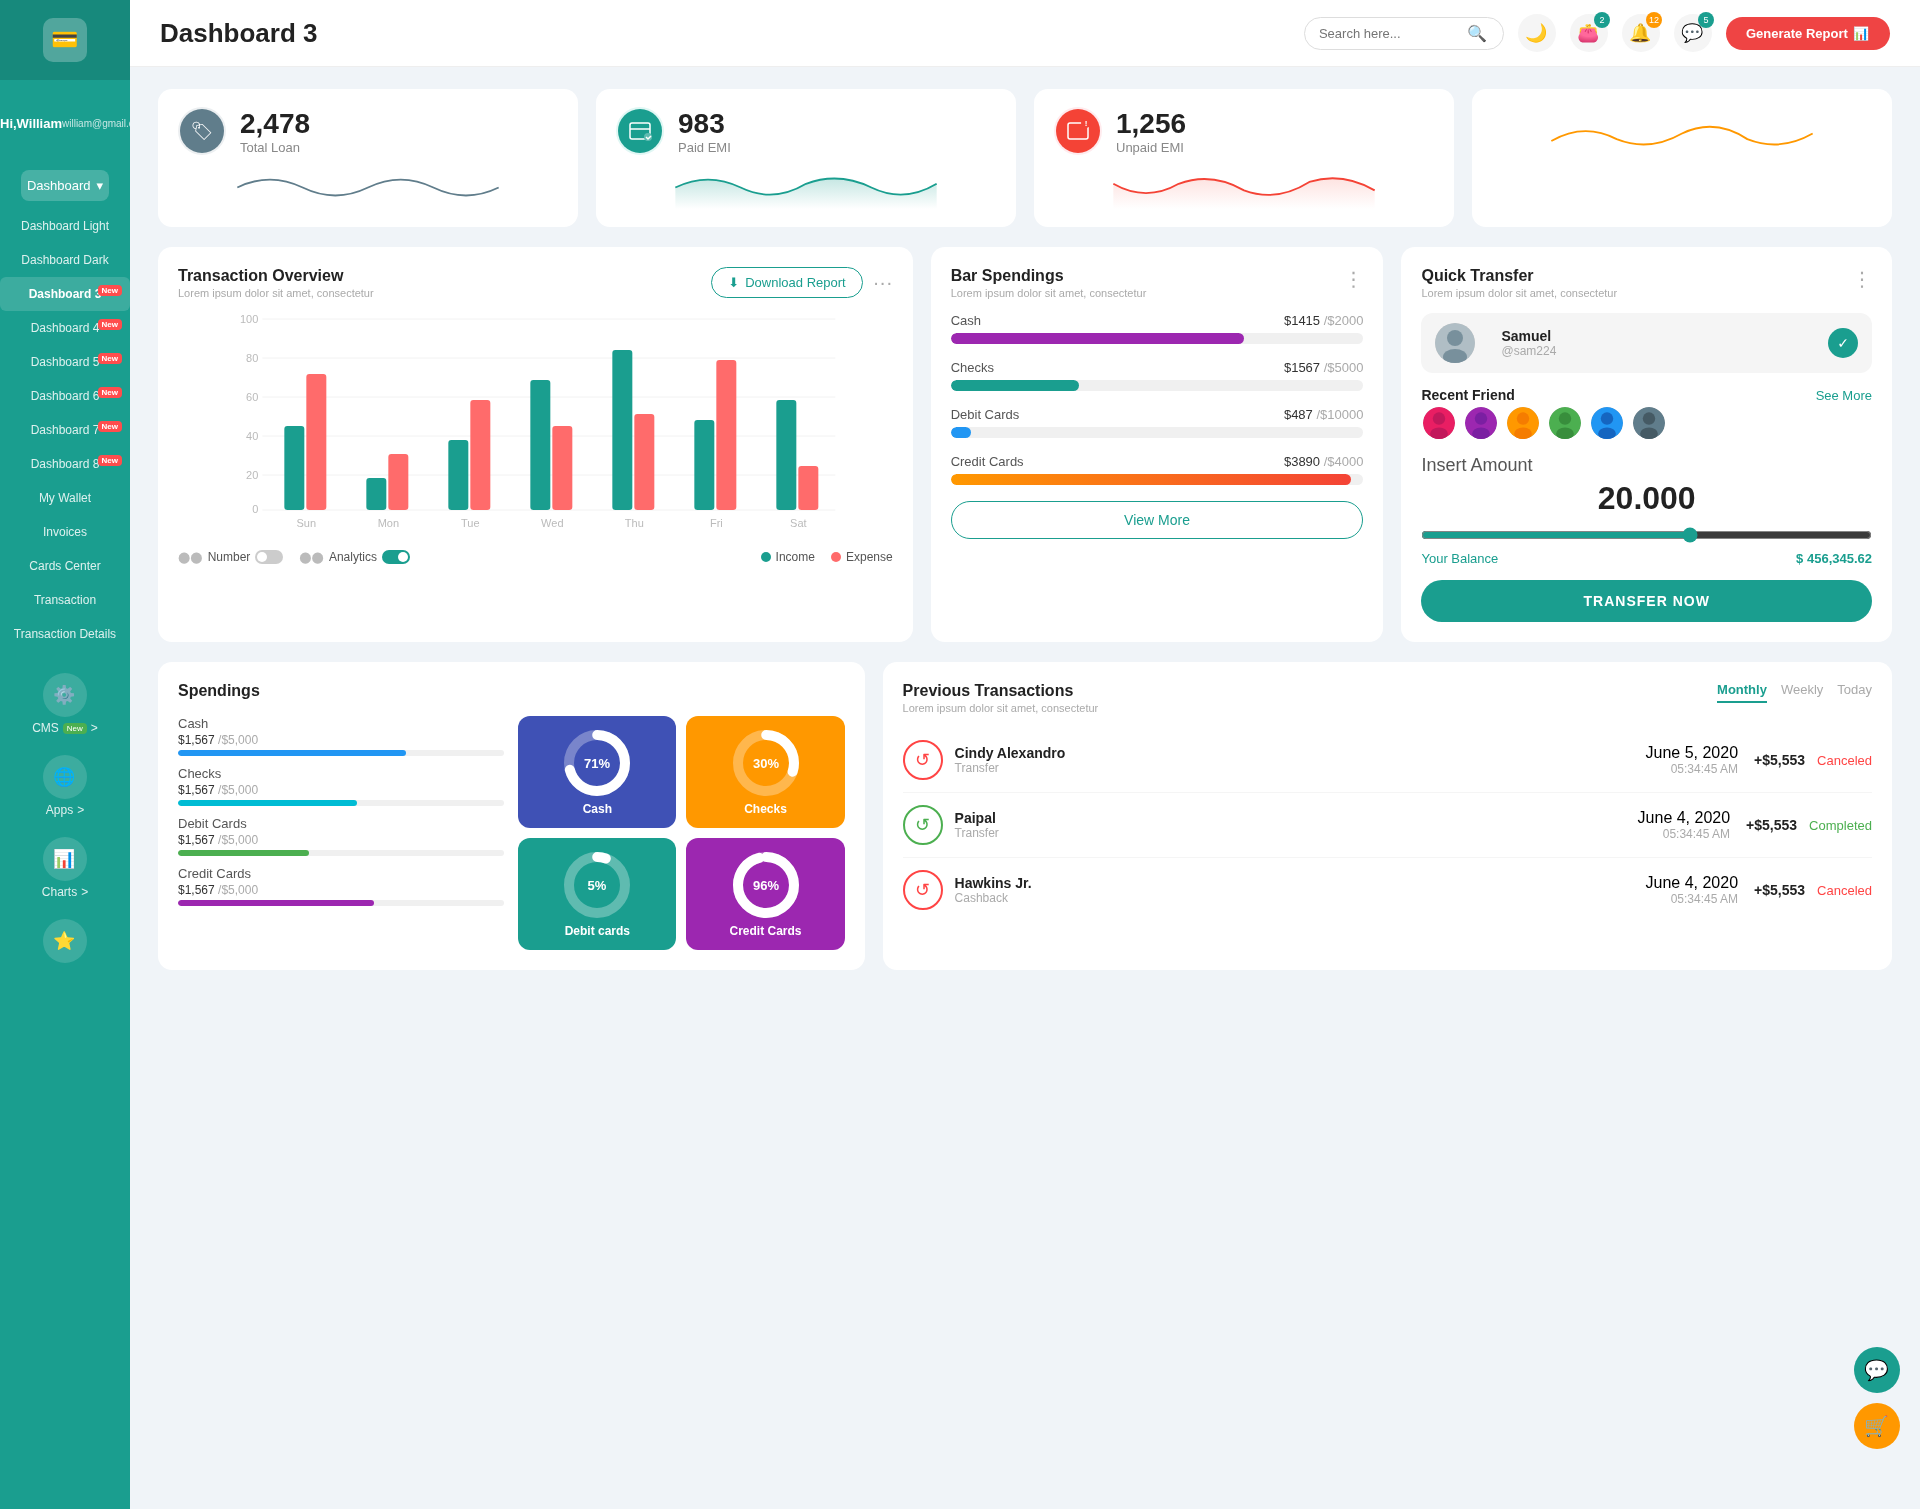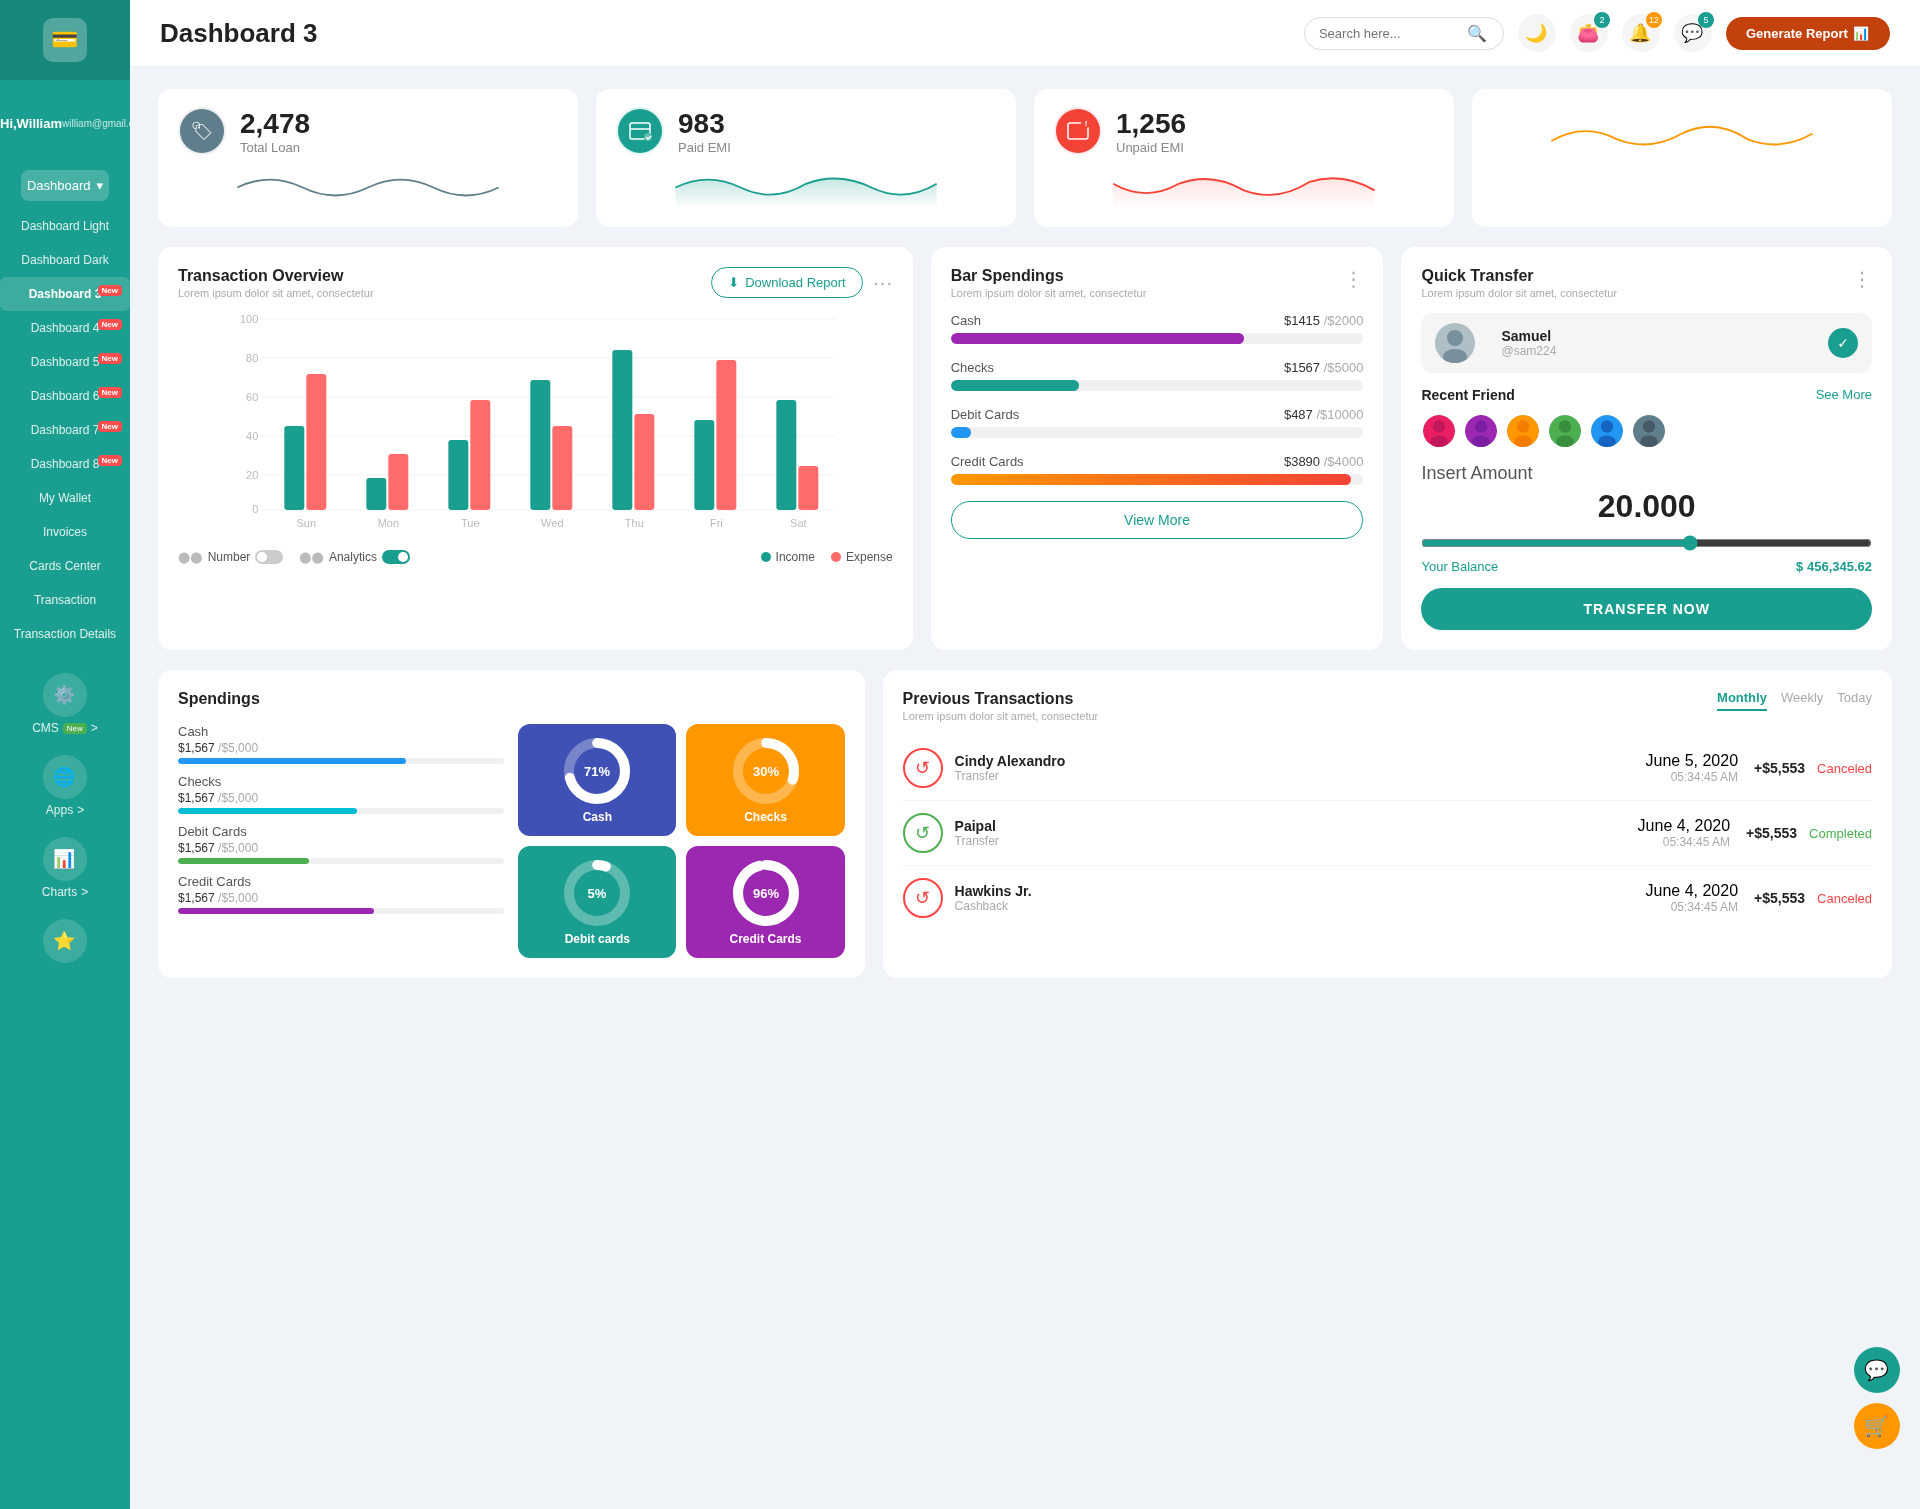--- a/index.html
+++ b/index.html
@@ -130,21 +130,21 @@
       background: #f5f5f5;
     }
     .icon-badge {
       position: absolute; top: -2px; right: -2px;
       background: #1a9e8f; color: white; font-size: 9px;
       border-radius: 50%; width: 16px; height: 16px;
       display: flex; align-items: center; justify-content: center;
     }
     .icon-badge.orange { background: #ff9800; }
     .generate-btn {
-      background: #c2410c; color: white; border: none;
+      background: #ef4444; color: white; border: none;
       border-radius: 20px; padding: 9px 20px;
       font-size: 13px; font-weight: 600; cursor: pointer;
       display: flex; align-items: center; gap: 6px;
     }
 
     
     .content { padding: 22px 28px; }
 
     
     .stats-row { display: grid; grid-template-columns: repeat(4, 1fr); gap: 18px; margin-bottom: 20px; }
@@ -200,21 +200,21 @@
       width: 40px; height: 40px; border-radius: 50%; background: #ccc;
       display: flex; align-items: center; justify-content: center; font-size: 16px;
       overflow: hidden;
     }
     .qt-name { font-size: 14px; font-weight: 600; color: #222; }
     .qt-handle { font-size: 12px; color: #aaa; }
     .qt-check {
       width: 30px; height: 30px; background: #1a9e8f; border-radius: 50%;
       display: flex; align-items: center; justify-content: center; color: white; font-size: 14px;
     }
-    .recent-friend-row { display: flex; justify-content: space-between; margin-bottom: 10px; gap: 22px; }
+    .recent-friend-row { display: flex; align-items: center; justify-content: space-between; margin-bottom: 2px; gap: 22px; }
     .recent-friend-label { font-size: 14px; font-weight: 600; color: #222; }
     .see-more-link { font-size: 13px; color: #1a9e8f; cursor: pointer; }
     .friend-avatars { display: flex; gap: 6px; margin-bottom: 14px; }
     .friend-avatar {
       width: 36px; height: 36px; border-radius: 50%; background: #ccc;
       display: flex; align-items: center; justify-content: center; font-size: 14px;
       overflow: hidden; border: 2px solid white;
     }
     .insert-amount-label { font-size: 18px; color: #555; margin-bottom: 4px; }
     .amount-display { font-size: 32px; font-weight: 700; color: #222; text-align: center; margin-bottom: 10px; }

